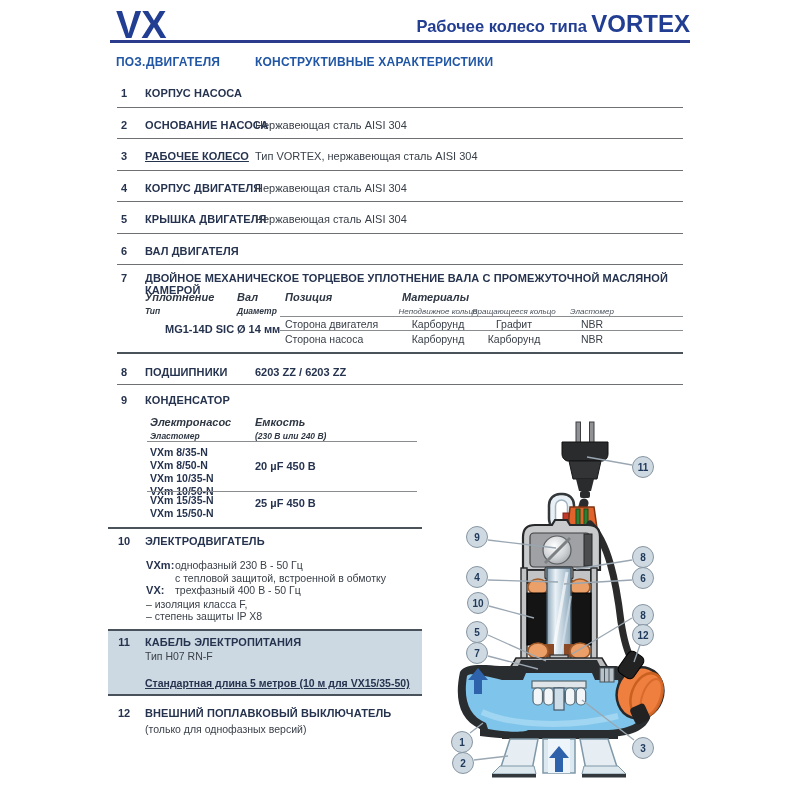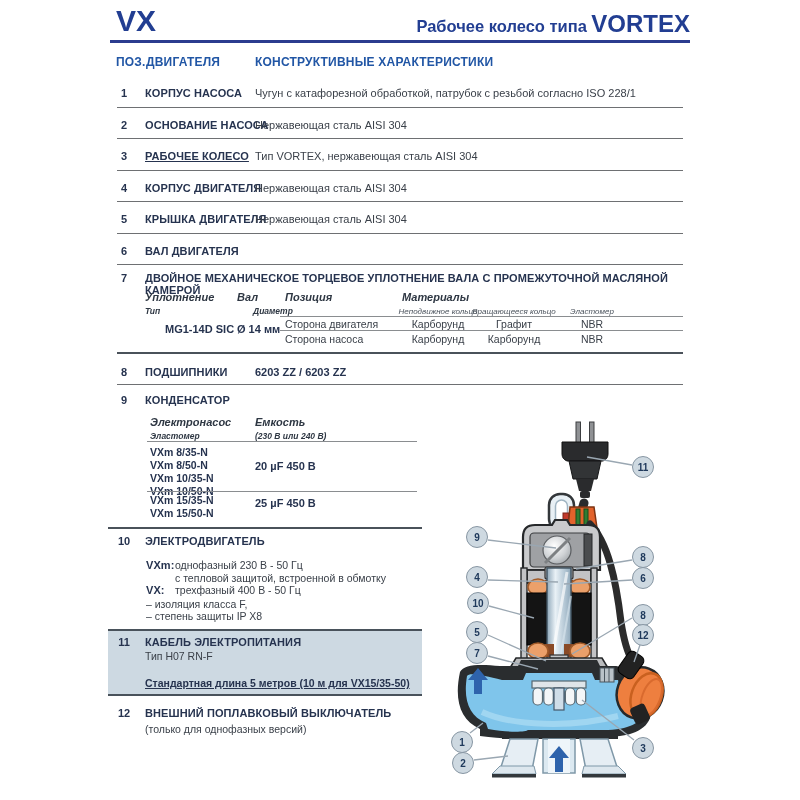--- a/index.html
+++ b/index.html
@@ -21,34 +21,33 @@
   .callout{position:absolute;width:22px;height:22px;border-radius:50%;background:#ced9e1;
            border:1.5px solid #8796a3;box-sizing:border-box;display:flex;align-items:center;
            justify-content:center;font-size:10px;font-weight:bold;color:#203a5c;}
   .hdr-blue{color:#2156a5;font-weight:bold;font-size:12px;letter-spacing:.2px;}
 </style>
 </head>
 <body>
 
 <div id="page">
 
-  <div class="abs" style="left:116px;top:4px;font-size:30px;font-weight:bold;color:#223e92;">VX</div>
+  <div class="abs" style="left:116px;top:4px;font-size:38px;font-weight:bold;color:#223e92;">VX</div>
   <div class="abs" style="left:290px;top:10px;width:400px;text-align:right;color:#223e92;">
     <span style="font-size:16.5px;font-weight:bold;">Рабочее колесо типа</span>
     <span style="font-size:24px;font-weight:bold;">VORTEX</span>
   </div>
   <div class="abs" style="left:110px;top:40px;width:580px;height:3px;background:#2b3c8f;"></div>
 
   <div class="abs hdr-blue" style="left:116px;top:55px;">ПОЗ.</div>
   <div class="abs hdr-blue" style="left:146px;top:55px;">ДВИГАТЕЛЯ</div>
   <div class="abs hdr-blue" style="left:255px;top:55px;">КОНСТРУКТИВНЫЕ ХАРАКТЕРИСТИКИ</div>
 
   <div class="abs num" style="left:112px;top:87px;">1</div>
   <div class="abs comp" style="left:145px;top:87px;">КОРПУС НАСОСА</div>
-  <div class="abs spec" style="left:255px;top:87px;width:430px;">Чугун с катафорезной обработкой, патрубок с резьбой согласно ISO 228/1</div>
   <div class="abs hline" style="left:117px;top:107px;width:566px;"></div>
 
   <div class="abs num" style="left:112px;top:119px;">2</div>
   <div class="abs comp" style="left:145px;top:119px;">ОСНОВАНИЕ НАСОСА</div>
   <div class="abs spec" style="left:255px;top:119px;width:430px;">Нержавеющая сталь AISI 304</div>
   <div class="abs hline" style="left:117px;top:138px;width:566px;"></div>
 
   <div class="abs num" style="left:112px;top:150px;">3</div>
   <div class="abs comp" style="left:145px;top:150px;text-decoration:underline;">РАБОЧЕЕ КОЛЕСО</div>
   <div class="abs spec" style="left:255px;top:150px;width:430px;">Тип VORTEX, нержавеющая сталь AISI 304</div>
@@ -67,21 +66,21 @@
   <div class="abs num" style="left:112px;top:245px;">6</div>
   <div class="abs comp" style="left:145px;top:245px;">ВАЛ ДВИГАТЕЛЯ</div>
   <div class="abs hline" style="left:117px;top:264px;width:566px;"></div>
 
   <div class="abs num" style="left:112px;top:272px;">7</div>
   <div class="abs comp" style="left:145px;top:272px;width:545px;">ДВОЙНОЕ МЕХАНИЧЕСКОЕ ТОРЦЕВОЕ УПЛОТНЕНИЕ ВАЛА С ПРОМЕЖУТОЧНОЙ МАСЛЯНОЙ КАМЕРОЙ</div>
 
   <div class="abs ital" style="left:145px;top:291px;font-size:11px;">Уплотнение</div>
   <div class="abs small-ital" style="left:145px;top:306px;">Тип</div>
   <div class="abs ital" style="left:237px;top:291px;font-size:11px;">Вал</div>
-  <div class="abs small-ital" style="left:237px;top:306px;margin-left:16px;">Диаметр</div>
+  <div class="abs small-ital" style="left:237px;top:306px;">Диаметр</div>
   <div class="abs ital" style="left:285px;top:291px;font-size:11px;">Позиция</div>
   <div class="abs ital" style="left:402px;top:291px;font-size:11px;">Материалы</div>
   <div class="abs tiny-ital" style="left:398px;top:307px;width:80px;text-align:center;">Неподвижное кольцо</div>
   <div class="abs tiny-ital" style="left:472px;top:307px;width:84px;text-align:center;">Вращающееся кольцо</div>
   <div class="abs tiny-ital" style="left:560px;top:307px;width:64px;text-align:center;">Эластомер</div>
 
   <div class="abs hline" style="left:280px;top:316px;width:403px;background:#8a8d90;"></div>
 
   <div class="abs boldval" style="left:145px;top:323px;padding-left:20px;">MG1-14D SIC</div>
   <div class="abs boldval" style="left:237px;top:323px;">Ø 14 мм</div>

